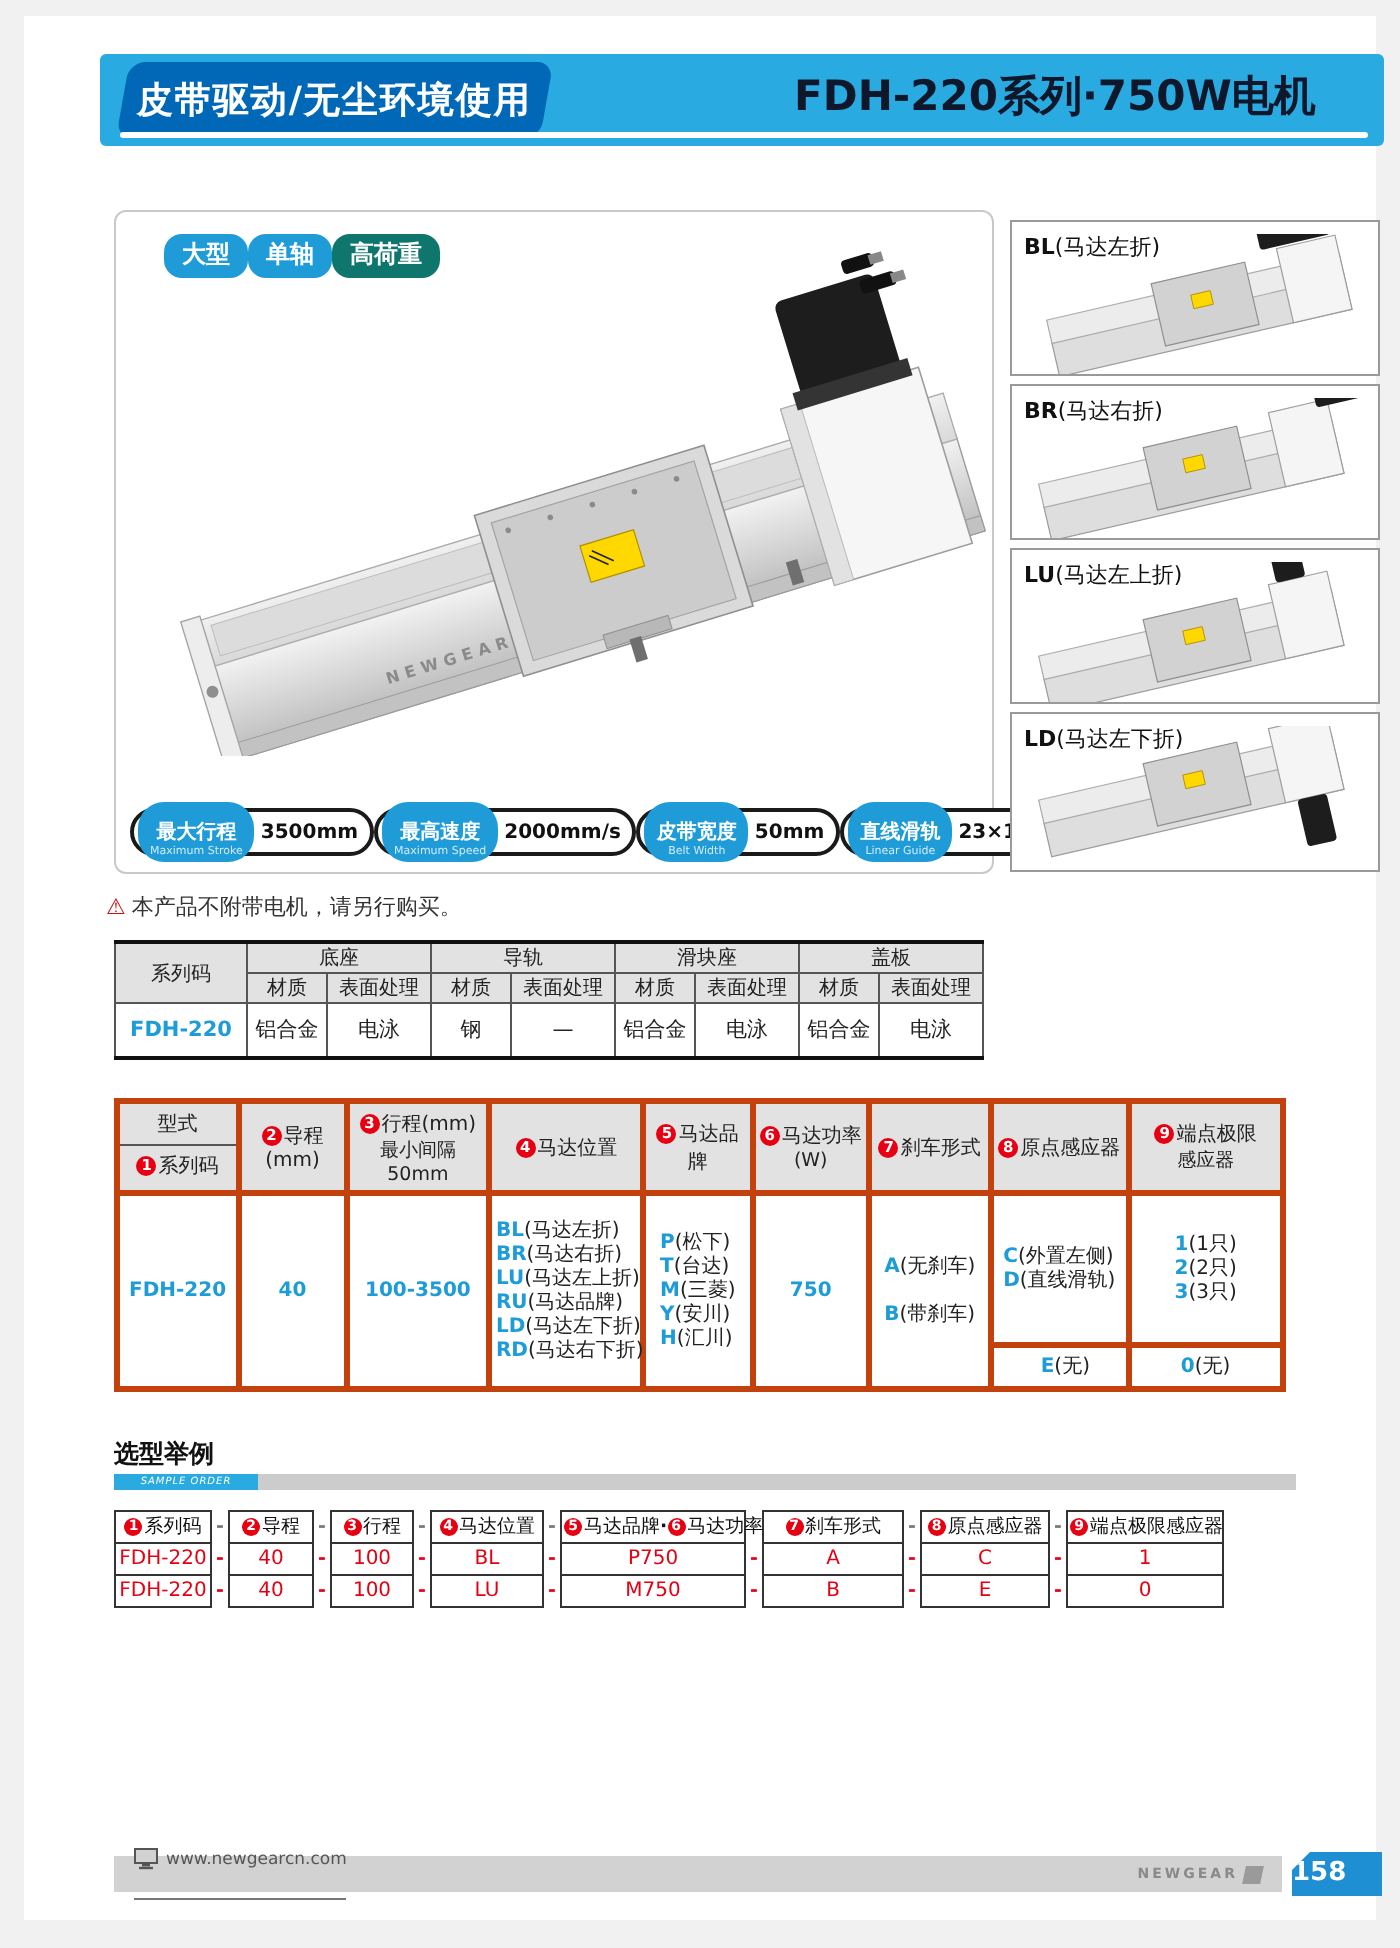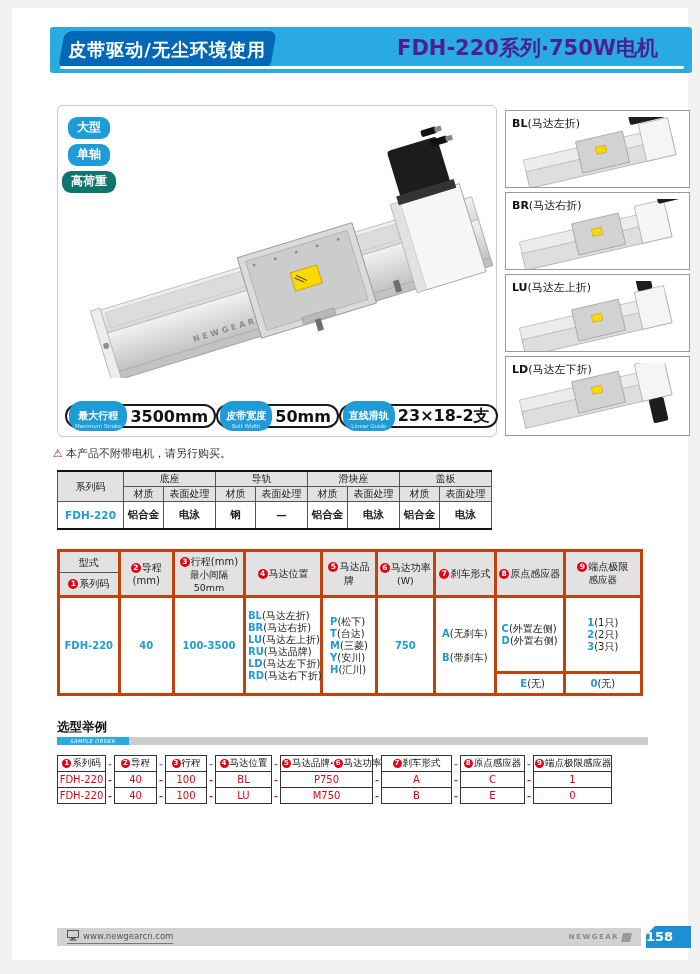--- a/index.html
+++ b/index.html
@@ -5,57 +5,57 @@
   * { margin:0; padding:0; box-sizing:border-box; }
   body { font-family:"DejaVu Sans","Liberation Sans",sans-serif; background:#e9e9e9; }
   .screen { position:relative; width:700px; height:974px; background:#f1f1f1; overflow:hidden; }
   .page { position:absolute; left:12px; top:8px; width:676px; height:952px; background:#ffffff; }
 
   
   .header-bar { position:absolute; left:50px; top:27px; width:642px; height:46px; background:#29abe2; border-radius:3px; }
   .header-underline { position:absolute; left:10px; right:8px; bottom:4px; height:3px; background:#ffffff; border-radius:2px; }
   .header-badge { position:absolute; left:8px; top:4px; width:212px; height:38px; background:#0068b7; border-radius:8px; transform:skewX(-10deg); transform-origin:bottom left; display:flex; align-items:center; justify-content:center; }
   .header-badge span { transform:skewX(10deg); color:#fff; font-weight:bold; font-size:18px; letter-spacing:1px; white-space:nowrap; }
-  .header-title { position:absolute; left:320px; top:0; width:315px; height:40px; line-height:42px; text-align:center; color:#4c1d95; font-size:21px; font-weight:bold; white-space:nowrap; }
+  .header-title { position:absolute; left:320px; top:0; width:315px; height:40px; line-height:42px; text-align:center; color:#0f172a; font-size:21px; font-weight:bold; white-space:nowrap; }
 
   
   .image-box { position:absolute; left:57px; top:105px; width:440px; height:332px; border:1px solid #c9c9c9; border-radius:6px; background:#fff; }
-  .feature-badges { position:absolute; left:4px; top:11px; display:flex; flex-direction:column; align-items:center; z-index:3; }
+  .feature-badges { position:absolute; left:24px; top:11px; display:flex; flex-direction:row; align-items:center; z-index:3; }
   .fbadge { display:inline-block; padding:2px 9px 3px; border-radius:9px; color:#fff; font-size:12px; font-weight:bold; margin-bottom:5px; white-space:nowrap; }
   .fbadge.blue { background:#1f9cd8; }
   .fbadge.red  { background:#0f766e; }
   .product-svg { position:absolute; left:0; top:0; }
 
   
   .spec-row { position:absolute; left:7px; right:7px; bottom:8px; display:flex; justify-content:space-between; }
   .pill { display:inline-flex; align-items:center; border:2px solid #1a1a1a; border-radius:16px; background:#fff; padding:1px 2px; height:24px; }
   .pill .tab { background:#1f9cd8; color:#fff; border-radius:13px; padding:3px 6px 2px; text-align:center; }
   .pill .tab .zh { font-size:10px; font-weight:bold; line-height:11px; white-space:nowrap; }
   .pill .tab .en { font-size:5.5px; color:#cfeaf8; line-height:6px; white-space:nowrap; }
-  .pill .val { font-weight:bold; font-size:16px; color:#111; padding:0 4px 0 3px; white-space:nowrap; }
+  .pill .val { font-weight:bold; font-size:10px; color:#111; padding:0 4px 0 3px; white-space:nowrap; }
 
   
   .variant-box { position:absolute; left:505px; width:185px; height:78px; border:1px solid #9a9a9a; background:#fff; }
   .variant-label { position:absolute; left:6px; top:5px; font-size:11px; color:#111; z-index:2; white-space:nowrap; }
   .variant-label b { font-weight:bold; }
   .variant-thumb { position:absolute; left:0; top:6px; }
 
   
   .note-line { position:absolute; left:53px; top:446px; font-size:11px; color:#333; }
   .note-line .warn { color:#cc1111; font-size:11px; margin-right:3px; }
 
   
   table { border-collapse:collapse; table-layout:fixed; }
   .num-badge { display:inline-block; width:10px; height:10px; border-radius:50%; background:#e60012; color:#fff; font-size:7.5px; line-height:10px; text-align:center; font-weight:bold; margin-right:1px; vertical-align:1px; }
 
   
   .materials-table { position:absolute; left:57px; top:470px; width:434px; border-top:2px solid #111; border-bottom:2px solid #111; }
   .materials-table th, .materials-table td { border:1px solid #555; font-size:10px; text-align:center; color:#222; }
   .materials-table th { background:#e2e2e2; font-weight:normal; height:15px; }
-  .materials-table td { height:27px; font-size:10.5px; font-weight:bold; }
+  .materials-table td { height:27px; font-size:10.5px; font-weight:normal; }
   .materials-table td.series { color:#1e9cd7; font-weight:bold; }
 
   
   .order-table { position:absolute; left:57px; top:549px; width:586px; border-top:2px solid #111; border-bottom:2px solid #111; }
   .order-table th, .order-table td { border:3px solid #c2410c; font-size:10px; text-align:center; vertical-align:middle; color:#222; }
   .order-table th { background:#e2e2e2; font-weight:normal; height:44px; padding:0 1px; }
   .order-table th .subline { font-size:9.5px; }
   .order-table td { background:#fff; padding:2px; }
   .order-table .split-cell { padding:0; }
   .order-table .split-cell .t { height:21px; line-height:21px; border-bottom:1px solid #555; }
@@ -77,21 +77,21 @@
   .sample-table td { font-size:9.5px; text-align:center; height:16px; color:#111; padding:0 1px; white-space:nowrap; }
   .sample-table td.cell { border:1px solid #333; }
   .sample-table td.gap { border:none; color:#777; font-weight:bold; }
   .sample-table tr.data td.cell { color:#e60012; font-size:10px; }
   .sample-table tr.data td.gap { color:#e60012; }
   .sample-table .num-badge { width:9px; height:9px; font-size:7px; line-height:9px; }
   .sample-table .joiner { font-weight:bold; }
 
   
   .footer-bar { position:absolute; left:57px; top:928px; width:584px; height:18px; background:#d2d2d2; display:flex; align-items:center; }
-  .site-link { display:inline-flex; align-items:center; margin-left:10px; font-size:8.5px; color:#555; text-decoration:none; border-bottom:1px solid #777; padding-bottom:2px; cursor:pointer; }
+  .site-link { display:inline-flex; align-items:center; margin-left:10px; font-size:8.5px; color:#555; text-decoration:none; border-bottom:1px solid #777; padding-bottom:14px; cursor:pointer; }
   .site-link svg { margin-right:4px; }
   .footer-brand { margin-left:auto; margin-right:10px; display:inline-flex; align-items:center; font-size:7px; font-weight:bold; color:#8a8a8a; letter-spacing:1.5px; }
   .footer-brand .logo-glyph { display:inline-block; width:9px; height:9px; background:#9a9a9a; transform:skewX(-12deg); margin-left:3px; }
   .page-badge { position:absolute; left:646px; top:926px; width:45px; height:22px; background:#1e8fd2; color:#fff; font-weight:bold; font-size:13px; line-height:22px; clip-path:polygon(9px 0, 100% 0, 100% 100%, 0 100%, 0 9px); }
 </style>
 </head>
 <body>
 
 <div class="screen">
   <div class="page"></div>
@@ -158,20 +158,24 @@
         <text x="74" y="52" font-size="8" font-weight="bold" letter-spacing="3" fill="#8a8a8a">NEWGEAR</text>
       </g>
     </svg>
 
     <div class="spec-row">
       <span class="pill">
         <span class="tab"><span class="zh">最大行程</span><span class="en" style="display:block">Maximum Stroke</span></span>
         <span class="val">3500mm</span>
       </span>
       <span class="pill">
+        <span class="tab"><span class="zh">最高速度</span><span class="en" style="display:block">Maximum Speed</span></span>
+        <span class="val">2000mm/s</span>
+      </span>
+      <span class="pill">
         <span class="tab"><span class="zh">皮带宽度</span><span class="en" style="display:block">Belt Width</span></span>
         <span class="val">50mm</span>
       </span>
       <span class="pill">
         <span class="tab"><span class="zh">直线滑轨</span><span class="en" style="display:block">Linear Guide</span></span>
         <span class="val">23×18-2支</span>
       </span>
     </div>
   </div>
 
@@ -329,21 +333,21 @@
       <td rowspan="2" class="blue">750</td>
       <td rowspan="2">
         <span class="code-list">
           <div class="code-line"><span class="code">A</span><span class="desc">(无刹车)</span></div>
           <div class="code-line spaced"><span class="code">B</span><span class="desc">(带刹车)</span></div>
         </span>
       </td>
       <td>
         <span class="code-list">
           <div class="code-line"><span class="code">C</span><span class="desc">(外置左侧)</span></div>
-          <div class="code-line"><span class="code">D</span><span class="desc">(外置右侧)</span></div>
+          <div class="code-line"><span class="code">D</span><span class="desc">(直线滑轨)</span></div>
         </span>
       </td>
       <td>
         <span class="code-list">
           <div class="code-line"><span class="code">1</span><span class="desc">(1只)</span></div>
           <div class="code-line"><span class="code">2</span><span class="desc">(2只)</span></div>
           <div class="code-line"><span class="code">3</span><span class="desc">(3只)</span></div>
         </span>
       </td>
     </tr>

